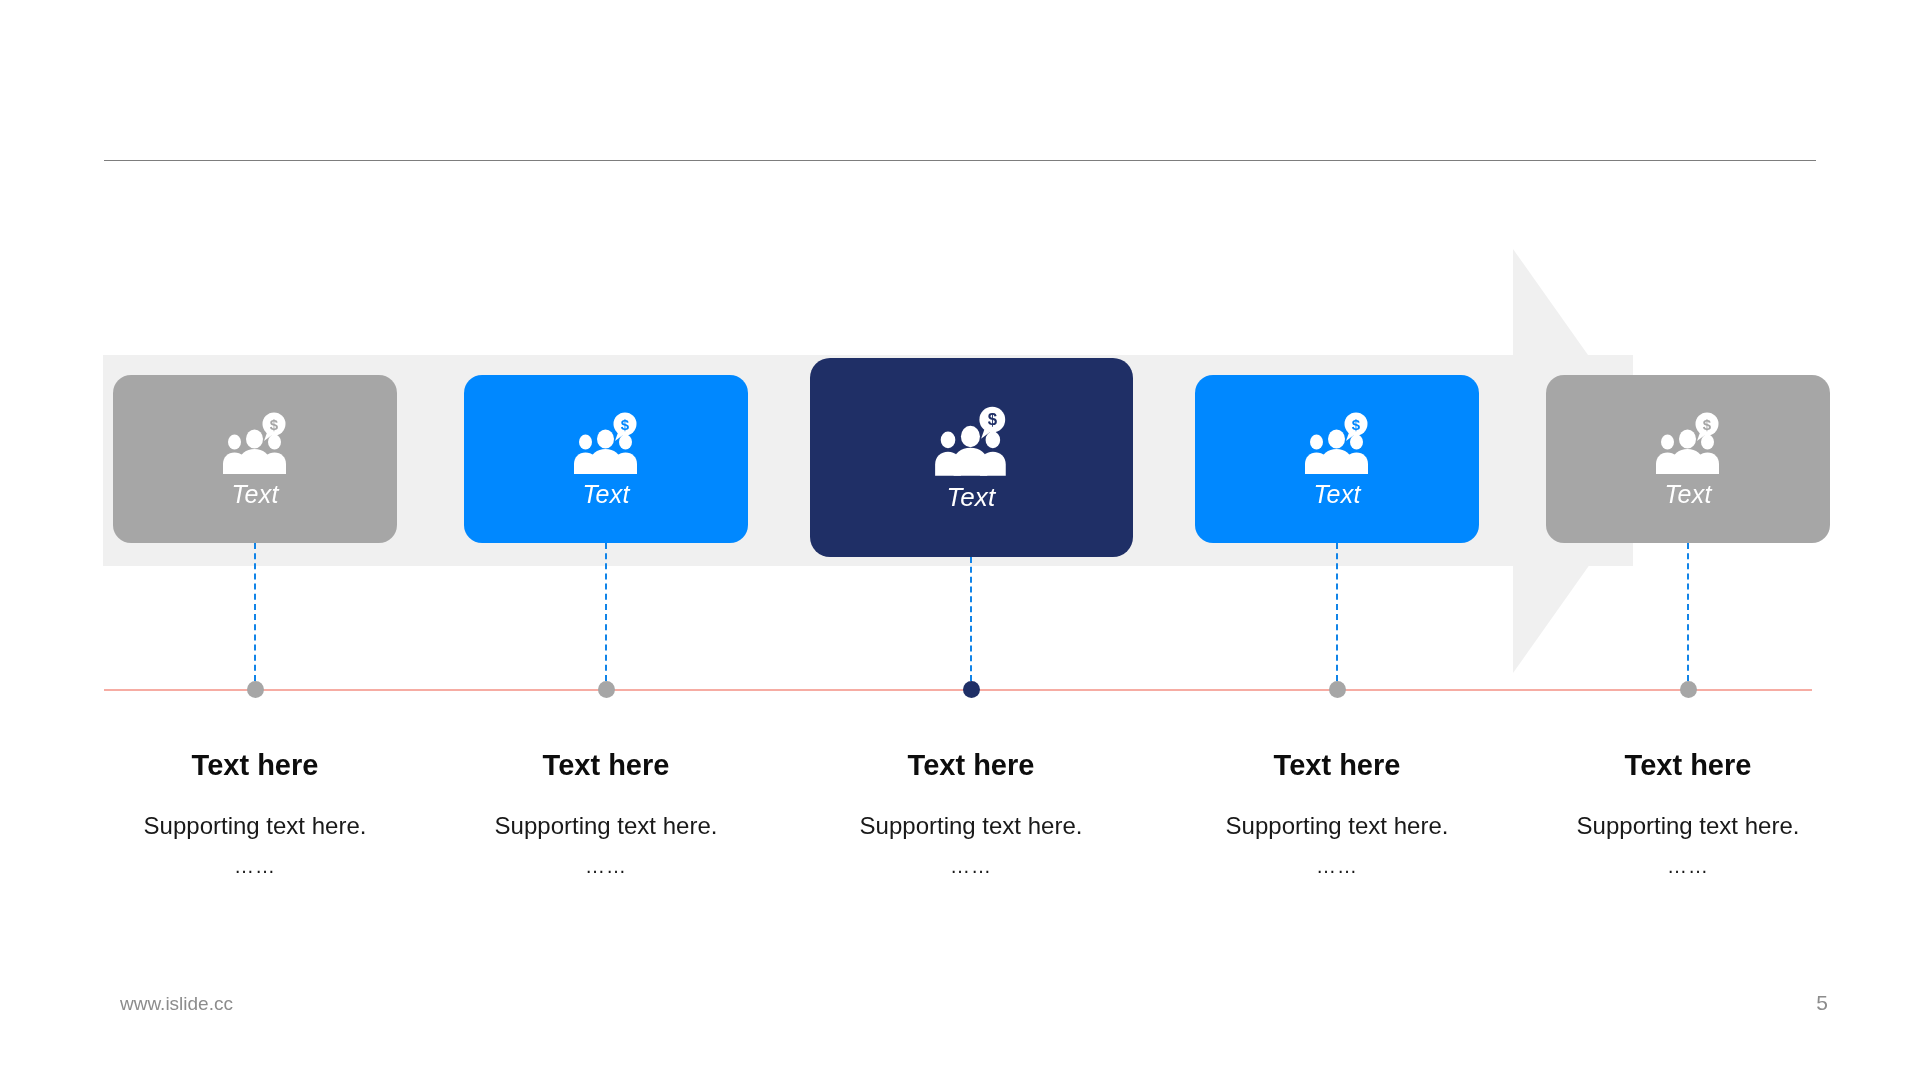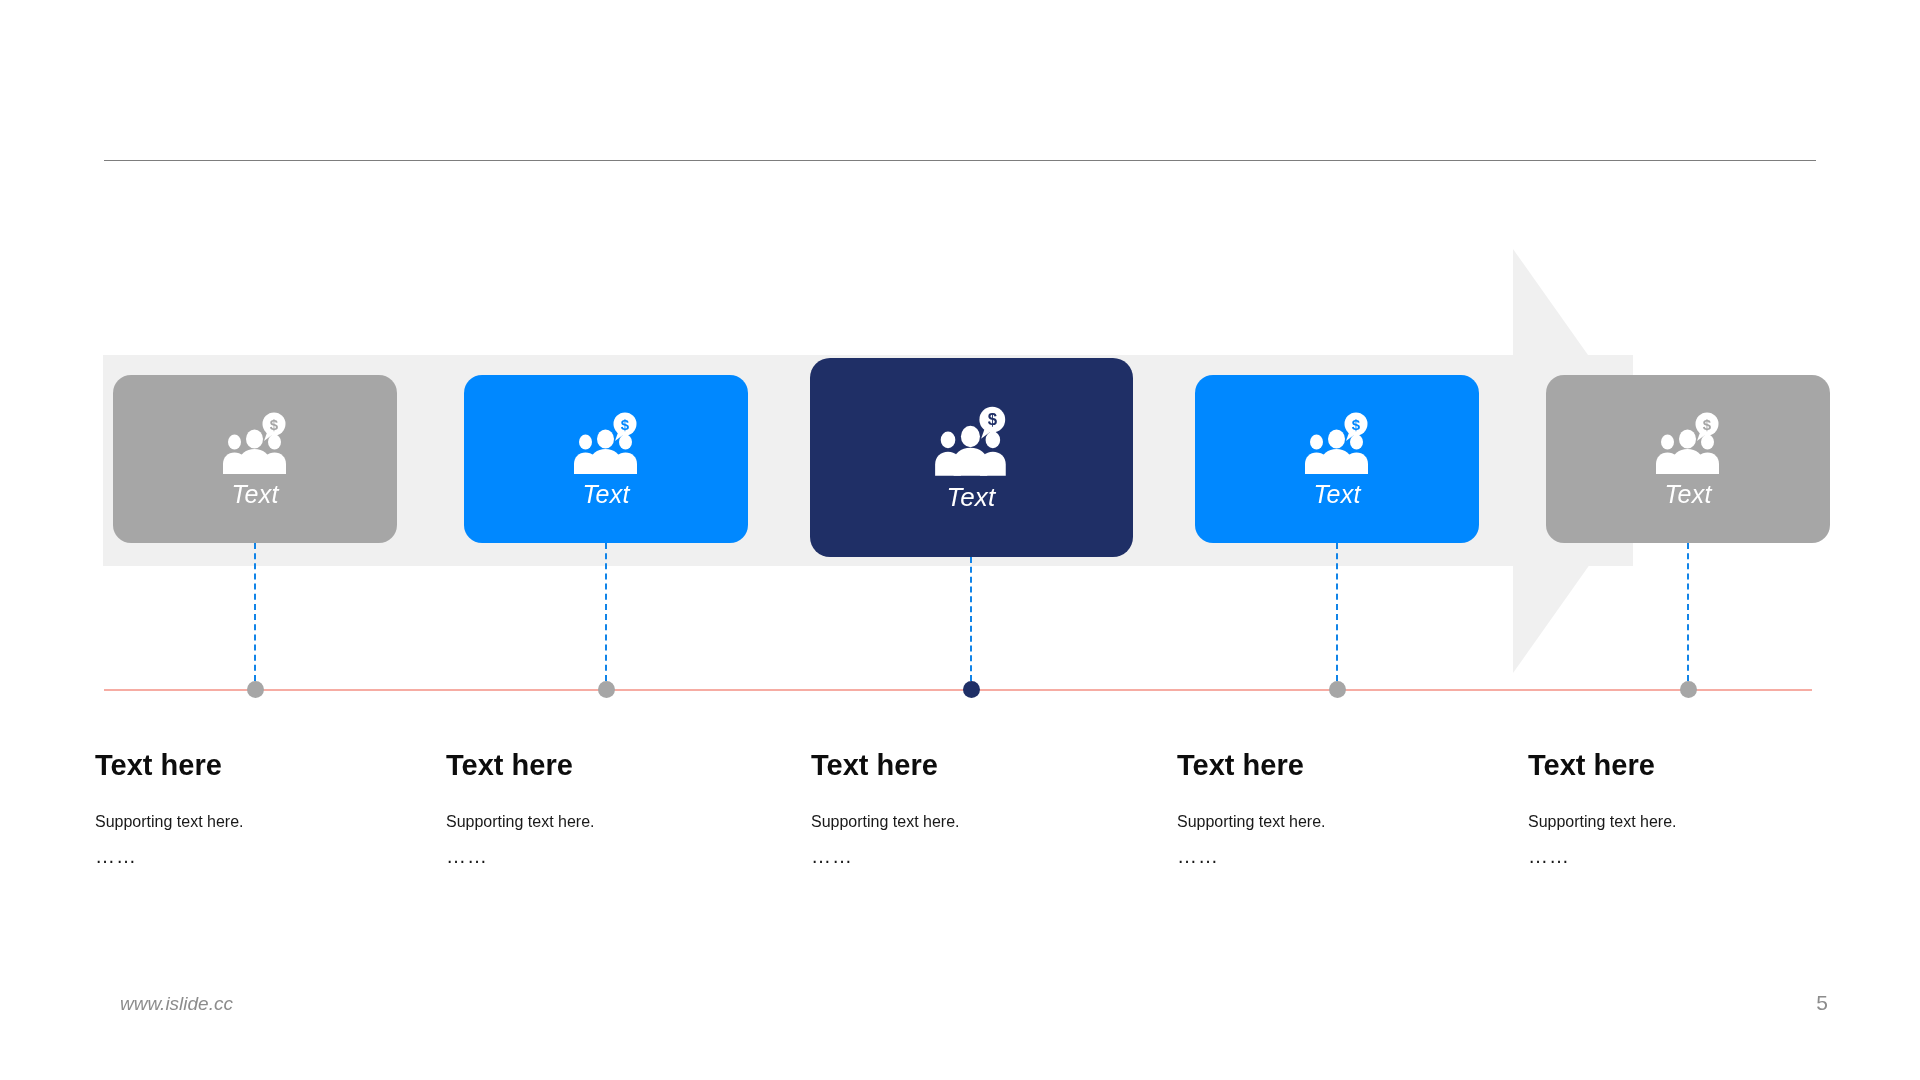--- a/index.html
+++ b/index.html
@@ -117,30 +117,31 @@
   }
   .timeline-dot.active {
     background: #1f2f66;
   }
 
   
   .caption {
     position: absolute;
     top: 750px;
     width: 320px;
+    text-align: center;
   }
   .caption-title {
     font-size: 29px;
     font-weight: bold;
     color: #0d0d0d;
     line-height: 1.1;
     margin: 0;
   }
   .caption-body {
-    font-size: 16px;
+    font-size: 24px;
     color: #191919;
     line-height: 1.2;
     margin: 0;
     padding-top: 30px;
   }
   .caption-more {
     font-size: 20px;
     color: #191919;
     letter-spacing: 1px;
     line-height: 1.2;
@@ -148,21 +149,20 @@
     padding-top: 13px;
   }
 
   
   .footer-url {
     position: absolute;
     left: 120px;
     top: 993px;
     font-size: 19px;
     color: #8c8c8c;
-    font-style: italic;
   }
   .footer-page {
     position: absolute;
     right: 92px;
     top: 991px;
     font-size: 21px;
     color: #8c8c8c;
   }
 </style>
 </head>

